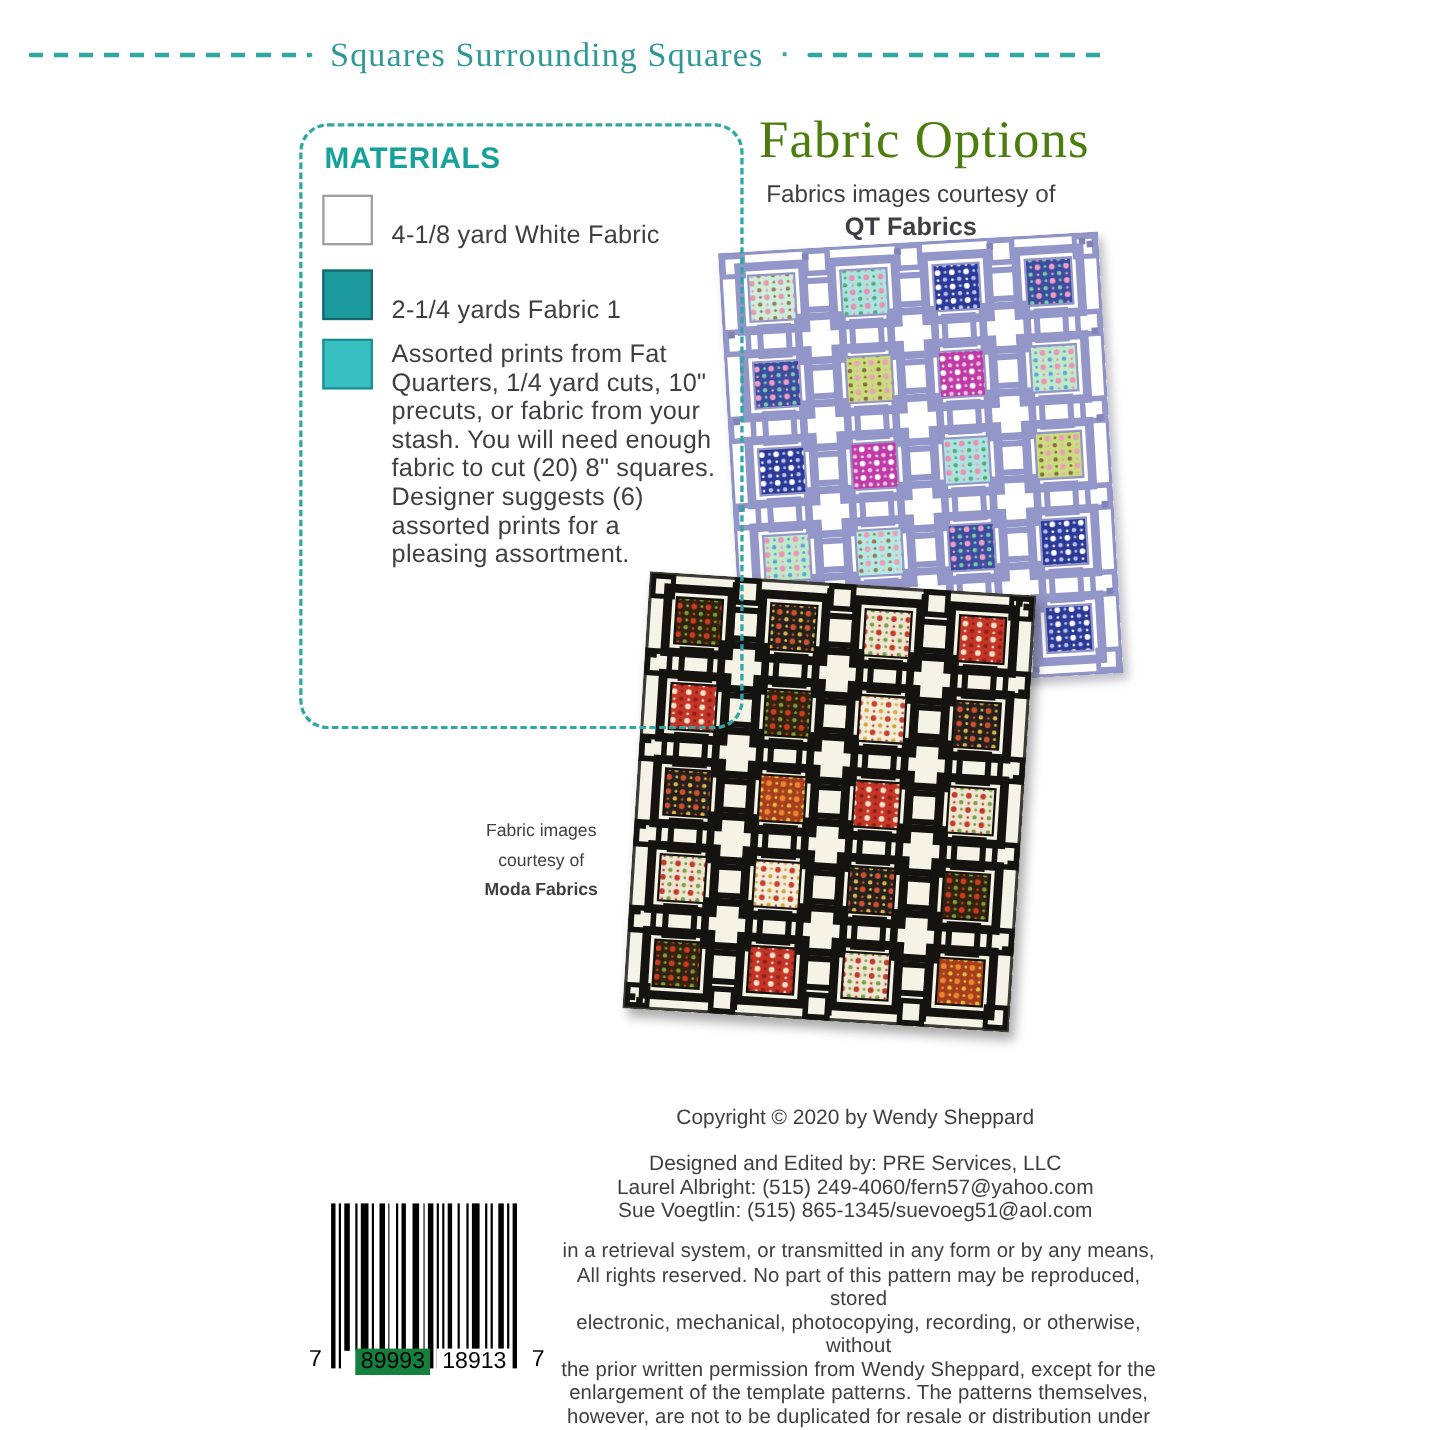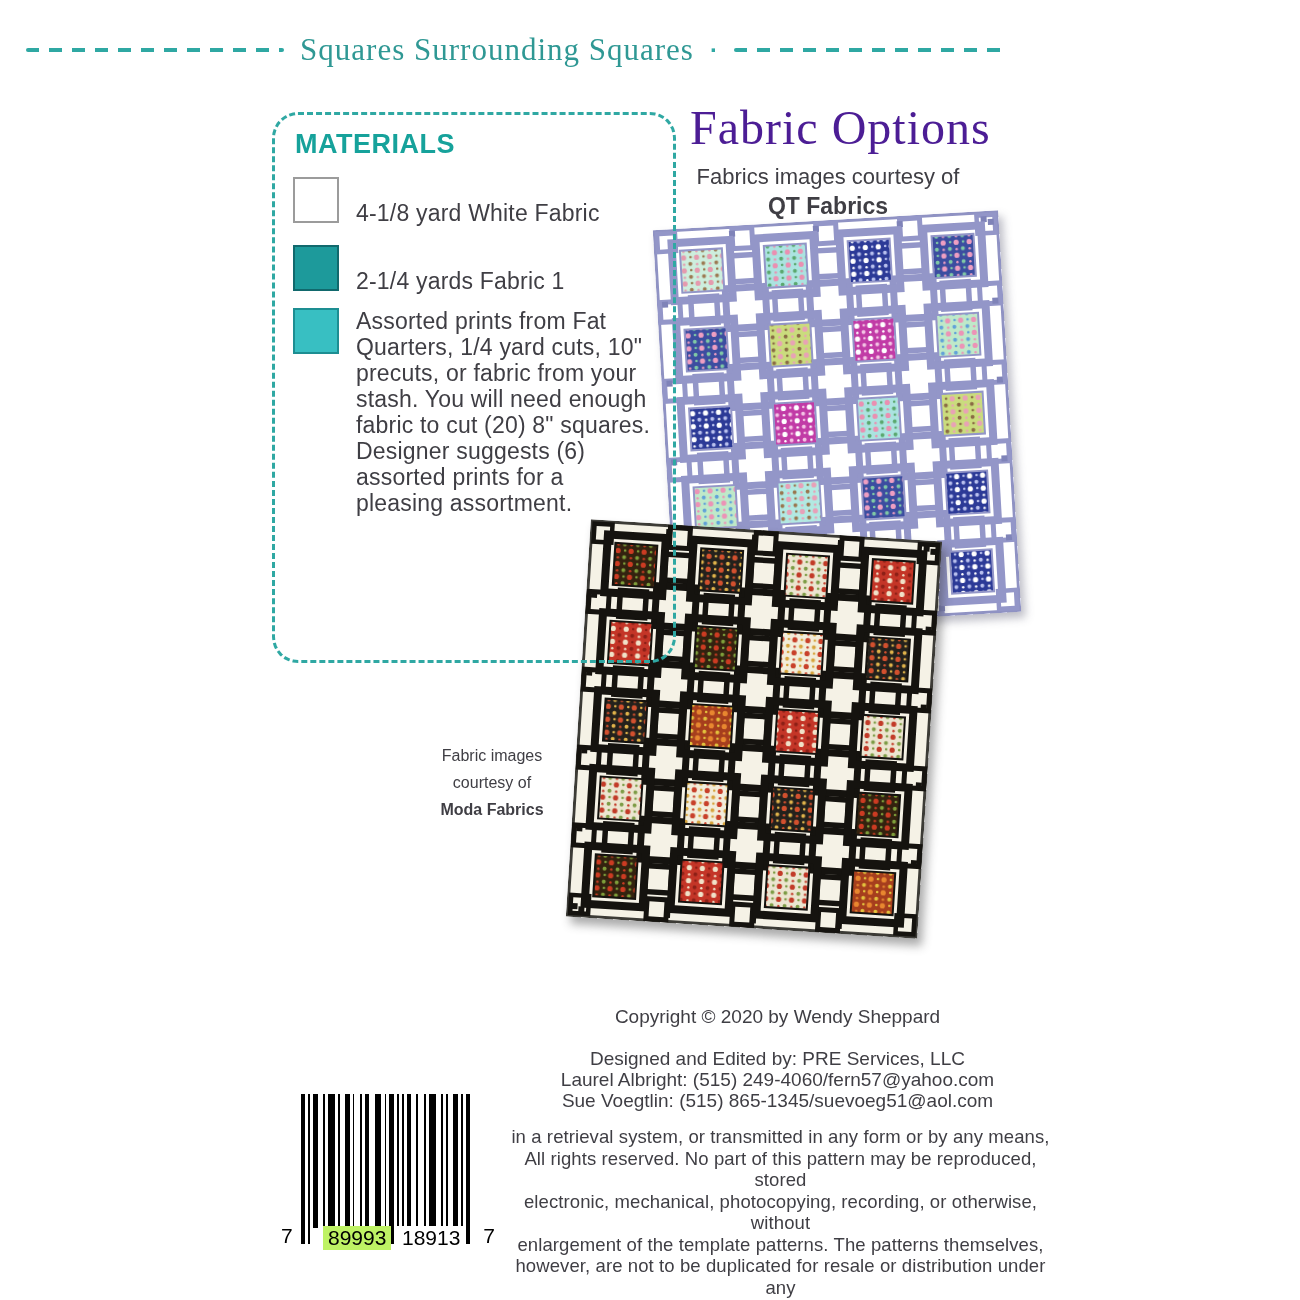--- a/index.html
+++ b/index.html
@@ -31,21 +31,21 @@
   .swatch{width:46px;height:46px;flex:none;border:2px solid #999;box-sizing:border-box;}
   .mat-label{font-size:23px;letter-spacing:0.2px;margin-top:28px;}
   .mat-par div{font-size:23px;line-height:26px;letter-spacing:0.2px;}
   .bullets{margin-top:40px;}
   .bullet{font-size:23px;line-height:26px;letter-spacing:0.2px;margin-bottom:19px;}
   .bullet .glyph{margin-right:9px;}
   .bullet .cont{margin-left:22px;}
 
   
   .fo-title{position:absolute;left:690px;top:100px;z-index:2;
-    font-family:"Liberation Serif",serif;font-weight:400;font-size:48px;color:#4c1d95;
+    font-family:"Liberation Serif",serif;font-weight:400;font-size:48px;color:#4d7c0f;
     letter-spacing:1px;}
   .qt-caption{position:absolute;left:672px;top:164px;width:312px;text-align:center;z-index:5;}
   .qt-caption .l1{font-size:22px;}
   .qt-caption .l2{font-size:23px;font-weight:bold;margin-top:3px;}
   .moda-caption{position:absolute;left:390px;top:742px;width:204px;text-align:center;z-index:5;}
   .moda-caption div{font-size:16px;line-height:27px;}
   .moda-caption .l3{font-weight:bold;}
 
   
   .quilt{position:absolute;box-sizing:border-box;}
@@ -61,21 +61,21 @@
   .credits .copyright{margin-bottom:21px;text-align:center;}
   .legal{position:absolute;left:508px;top:1126px;width:545px;text-align:center;
     font-size:18.5px;line-height:21.5px;letter-spacing:0.1px;z-index:2;}
 
   
   .barcode{position:absolute;left:281px;top:1094px;width:212px;height:164px;z-index:2;}
   #barcode-bars{position:absolute;left:20px;top:0;width:172px;height:158px;}
   #barcode-bars .bar{position:absolute;top:0;background:#000;}
   .bc-digit{position:absolute;font-size:21px;color:#000;}
   .bc-left{left:0;bottom:10px;}
-  .bc-g1{left:42px;bottom:8px;background:#bef264;padding:0 5px;}
+  .bc-g1{left:42px;bottom:8px;background:#15803d;padding:0 5px;}
   .bc-g2{left:116px;bottom:8px;background:#fff;padding:0 5px;}
   .bc-right{right:-2px;bottom:10px;}
 </style>
 </head>
 <body>
 
 <div class="header">
   <span class="dash left"></span>
   <span class="header-title">Squares Surrounding Squares</span>
   <span class="header-dot">·</span>
@@ -480,20 +480,21 @@
   <div class="copyright">Copyright © 2020 by Wendy Sheppard</div>
   <div>Designed and Edited by: PRE Services, LLC</div>
   <div>Laurel Albright: (515) 249-4060/fern57@yahoo.com</div>
   <div>Sue Voegtlin: (515) 865-1345/suevoeg51@aol.com</div>
 </div>
 
 <div class="legal">
   <div>in a retrieval system, or transmitted in any form or by any means,</div>
   <div>All rights reserved. No part of this pattern may be reproduced, stored</div>
   <div>electronic, mechanical, photocopying, recording, or otherwise, without</div>
+  <div>the prior written permission from Wendy Sheppard, except for the</div>
   <div>enlargement of the template patterns. The patterns themselves,</div>
   <div>however, are not to be duplicated for resale or distribution under any</div>
 
 </div>
 
 <div class="barcode">
   <div id="barcode-bars">
       <div class="bar" style="left: 0px; width: 4.31429px; height: 150px;"></div>
       <div class="bar" style="left: 7.37143px; width: 1.85714px; height: 150px;"></div>
       <div class="bar" style="left: 12.2857px; width: 4.31429px; height: 134px;"></div>

